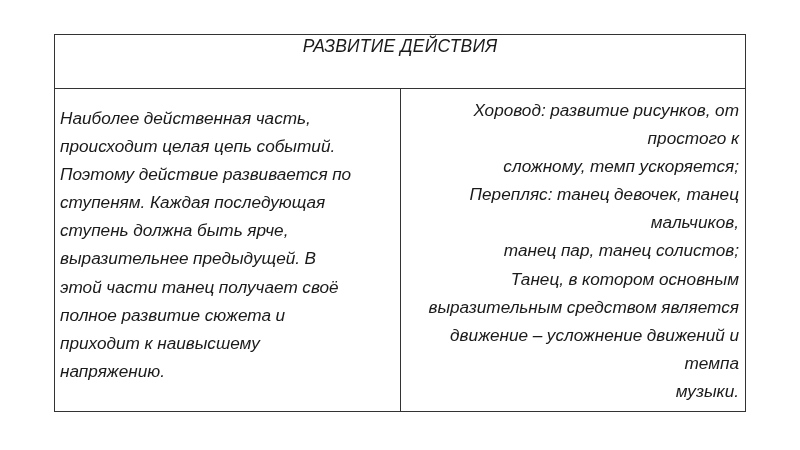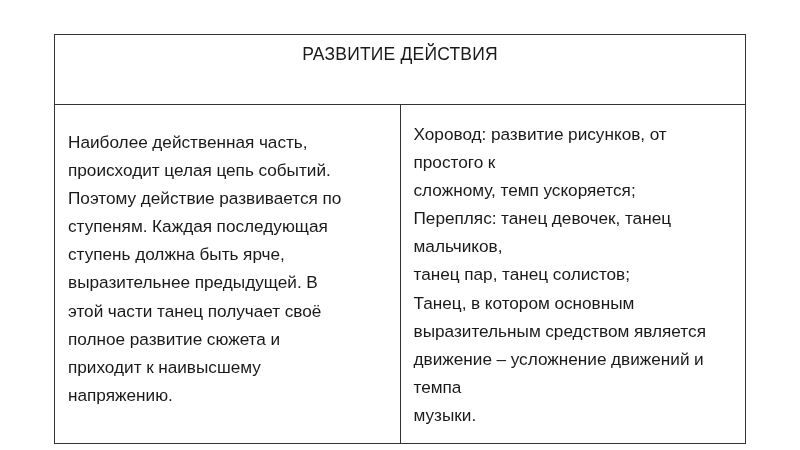--- a/index.html
+++ b/index.html
@@ -30,22 +30,23 @@
     width: 692px;
     height: 338px;
     border-collapse: collapse;
     table-layout: fixed;
     background: #ffffff;
   }
 
   #content-table td {
     border: 1.5px solid #333333;
     vertical-align: top;
-    padding: 8px;
+    padding: 0;
     background: #ffffff;
+    font-style: italic;
   }
 
   
   .header-cell {
     height: 53px;
     text-align: center;
     vertical-align: middle;
   }
   .header-text {
     display: block;
@@ -104,21 +105,21 @@
 ступень должна быть ярче,
 выразительнее предыдущей. В
 этой части танец получает своё
 полное развитие сюжета и
 приходит к наивысшему
 напряжению.</p>
           </div>
         </td>
         <td class="body-cell cell-right" style="border-color: rgb(51, 51, 51);">
           <div class="cell-inner">
-            <p class="para" style="color: rgb(26, 26, 26);">Хоровод: развитие рисунков, от простого к
+            <p class="para" style="color: rgb(26, 26, 26); text-align: right;">Хоровод: развитие рисунков, от простого к
 сложному, темп ускоряется;
 Перепляс: танец девочек, танец мальчиков,
 танец пар, танец солистов;
 Танец, в котором основным
 выразительным средством является
 движение – усложнение движений и темпа
 музыки.</p>
           </div>
         </td>
       </tr>

